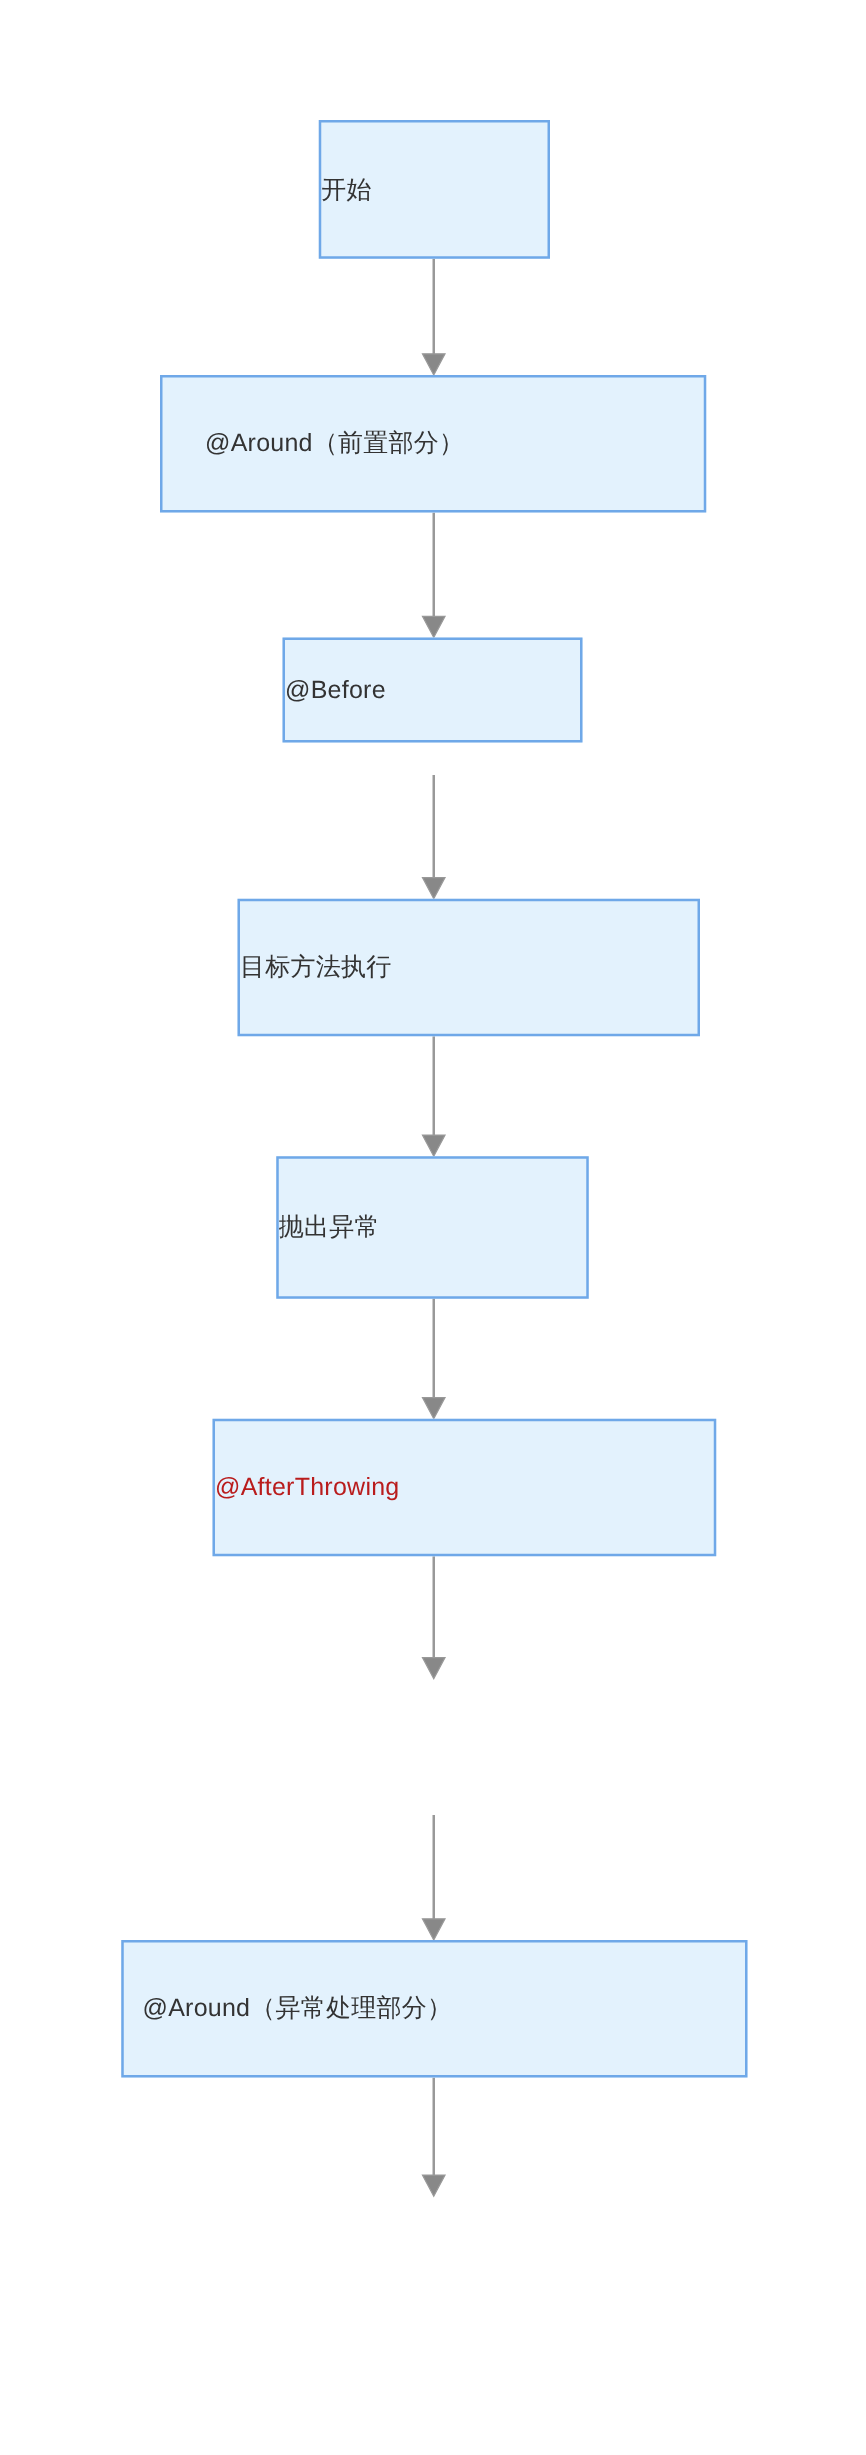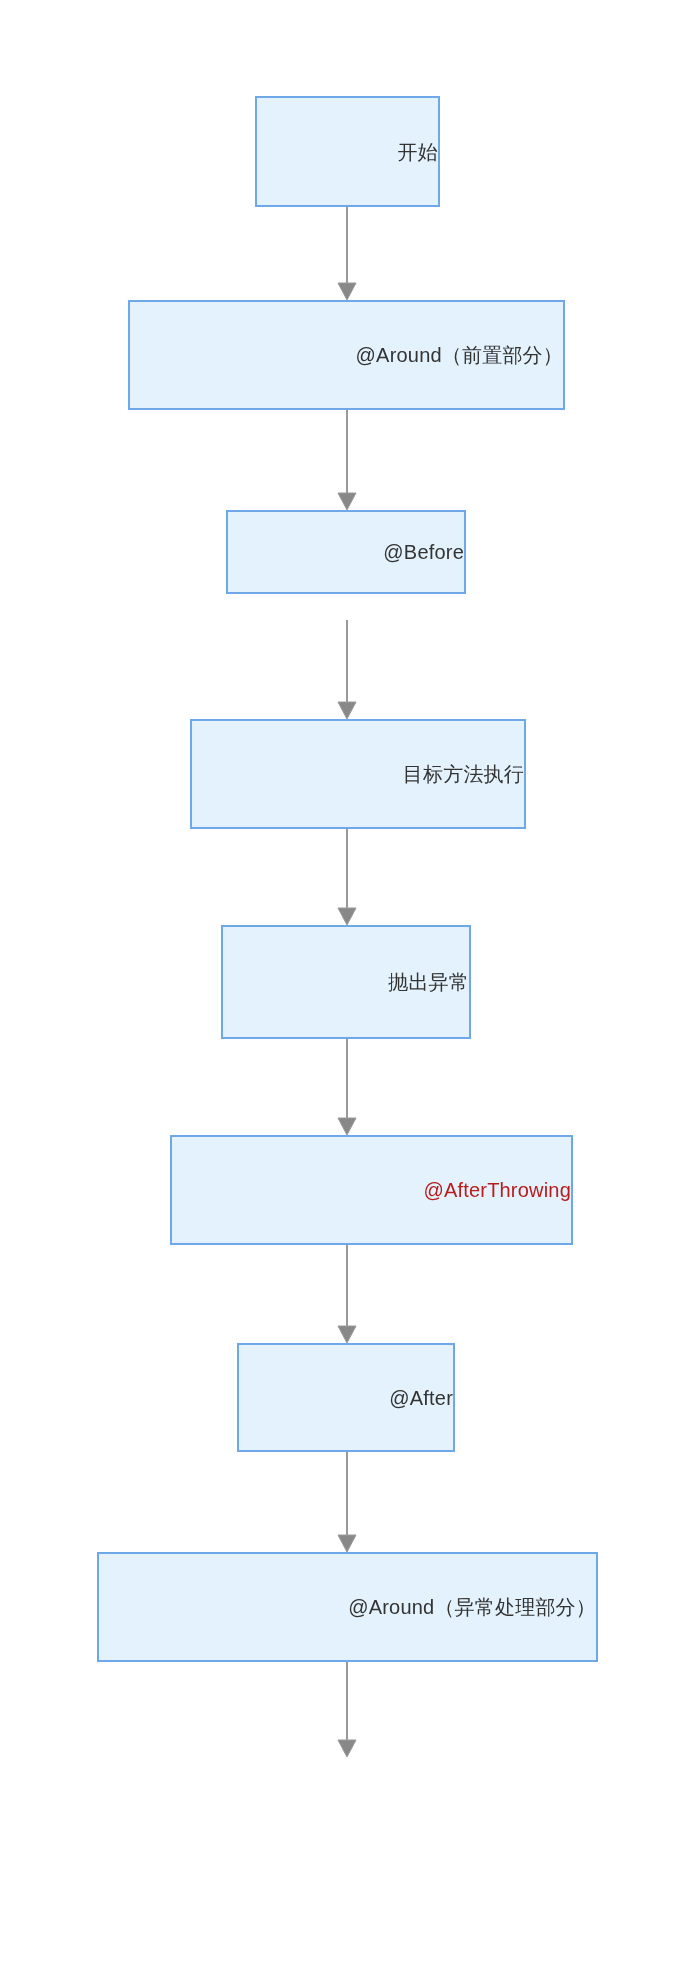--- a/index.html
+++ b/index.html
@@ -34,21 +34,21 @@
     pointer-events: none;
   }
 
   .node {
     position: absolute;
     box-sizing: border-box;
     background: #e3f2fd;
     border: 2px solid #6fa8e8;
     display: flex;
     align-items: center;
-    justify-content: flex-end;
+    justify-content: flex-start;
     color: #333333;
     font-size: 20px;
     line-height: 1.3;
     letter-spacing: 0.2px;
     white-space: nowrap;
     text-align: center;
   }
 
   .node-label {
     display: block;
@@ -91,42 +91,39 @@
       <g>
         <line x1="347" y1="1662" x2="347" y2="1743" stroke="#999999" stroke-width="2"></line>
         <polygon points="338,1740 356,1740 347,1757" fill="#888888" stroke="#999999" stroke-width="1"></polygon>
       </g>
     </svg>
 
   <div class="node" style="left: 255px; top: 96px; width: 185px; height: 111px; background: rgb(227, 242, 253); border-color: rgb(111, 168, 232); color: rgb(51, 51, 51);">
     <span class="node-label">开始</span>
   </div>
 
-  <div class="node" style="left: 128px; top: 300px; width: 437px; height: 110px; background: rgb(227, 242, 253); border-color: rgb(111, 168, 232); color: rgb(51, 51, 51);">
+  <div class="node" style="left: 128px; top: 300px; width: 437px; height: 110px; background: rgb(227, 242, 253); border-color: rgb(111, 168, 232); color: rgb(51, 51, 51); padding-left: 34px;">
     <span class="node-label">@Around（前置部分）</span>
   </div>
 
   <div class="node" style="left: 226px; top: 510px; width: 240px; height: 84px; background: rgb(227, 242, 253); border-color: rgb(111, 168, 232); color: rgb(51, 51, 51);">
     <span class="node-label">@Before</span>
   </div>
 
-  <div class="node" style="left: 190px; top: 719px; width: 336px; height: 110px; background: rgb(227, 242, 253); border-color: rgb(111, 168, 232); color: rgb(51, 51, 51);">
+  <div class="node" style="left: 190px; top: 719px; width: 370px; height: 110px; background: rgb(227, 242, 253); border-color: rgb(111, 168, 232); color: rgb(51, 51, 51);">
     <span class="node-label">目标方法执行</span>
   </div>
 
   <div class="node" style="left: 221px; top: 925px; width: 250px; height: 114px; background: rgb(227, 242, 253); border-color: rgb(111, 168, 232); color: rgb(51, 51, 51);">
     <span class="node-label">抛出异常</span>
   </div>
 
   <div class="node" style="left: 170px; top: 1135px; width: 403px; height: 110px; background: rgb(227, 242, 253); border-color: rgb(111, 168, 232); color: #b91c1c;">
     <span class="node-label">@AfterThrowing</span>
   </div>
 
-  <div class="node" style="left: 237px; top: 1343px; width: 218px; height: 109px; background: rgb(227, 242, 253); border-color: rgb(111, 168, 232); color: rgb(51, 51, 51);">
-    <span class="node-label">@After</span>
-  </div>
 
   <div class="node" style="left: 97px; top: 1552px; width: 501px; height: 110px; background: rgb(227, 242, 253); border-color: rgb(111, 168, 232); color: rgb(51, 51, 51); padding-left: 15px;">
     <span class="node-label">@Around（异常处理部分）</span>
   </div>
 
 
 </div>
 
 </body></html>

